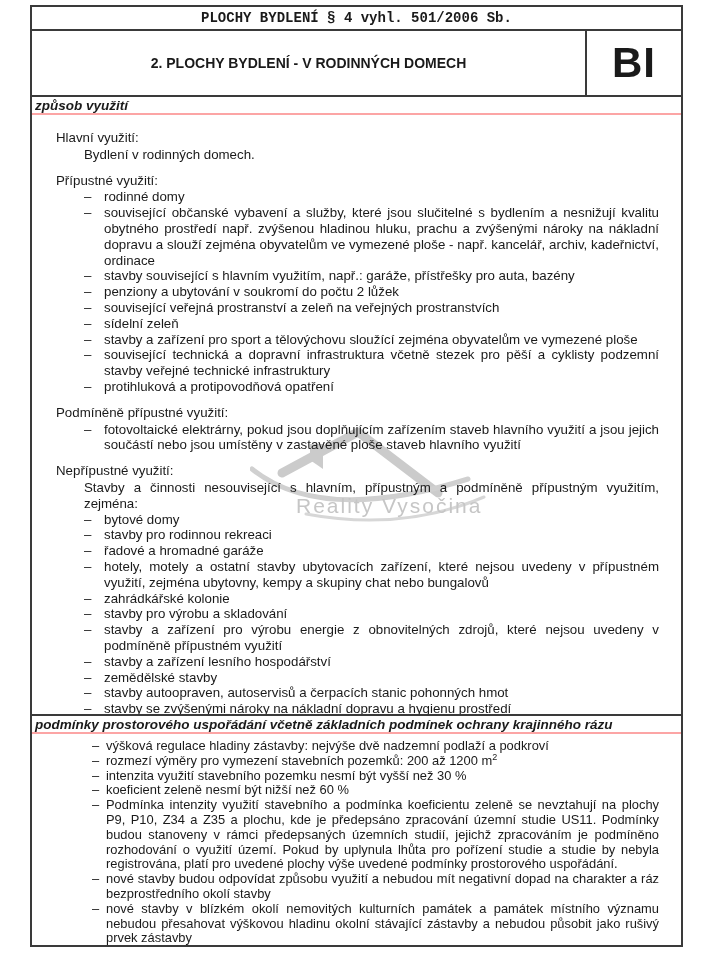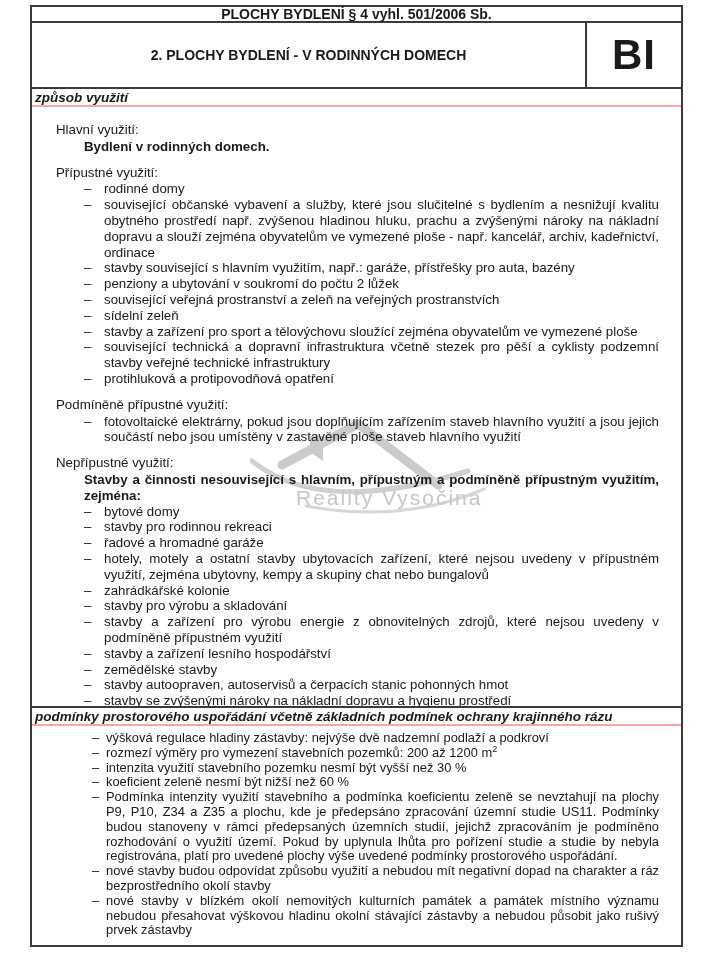--- a/index.html
+++ b/index.html
@@ -1,41 +1,41 @@
 <!DOCTYPE html>
 <html lang="cs"><head>
 <meta charset="utf-8">
 <style>
   html,body{margin:0;padding:0;background:#ffffff;}
   .page{position:relative;width:713px;height:960px;background:#fff;
         font-family:"Liberation Sans",sans-serif;color:#1a1a1a;overflow:hidden;}
   .doc{position:absolute;left:30px;top:5px;width:653px;height:942px;
        border:2px solid #3a3a3a;box-sizing:border-box;background:transparent;}
   .row{box-sizing:border-box;}
-  .title-row{height:16px;border-bottom:2px solid #3a3a3a;display:flex;
-             align-items:center;justify-content:center;font-weight:bold;font-size:14px;}
+  .title-row{height:24px;border-bottom:2px solid #3a3a3a;display:flex;
+             align-items:center;justify-content:center;font-weight:bold;font-size:14px;font-family:Liberation Mono, monospace;}
   .subtitle-row{height:66px;border-bottom:2px solid #3a3a3a;display:flex;text-align:right;}
   .subtitle-cell{flex:1;display:flex;align-items:center;justify-content:center;
                  font-weight:bold;font-size:14px;}
   .code-cell{width:96px;border-left:2px solid #3a3a3a;display:flex;align-items:center;
              justify-content:center;font-weight:bold;font-size:42px;letter-spacing:1px;
              box-sizing:border-box;}
   .section-heading{height:18px;border-bottom:2px solid #fca5a5;font-weight:bold;
                    font-style:italic;font-size:13.5px;padding:1px 0 0 3px;}
   .section-heading.with-top{border-top:2px solid #3a3a3a;height:20px;}
   .main-content{position:relative;height:599px;overflow:hidden;
                 padding:15px 22px 0 24px;font-size:13.3px;line-height:15.8px;
                 box-sizing:border-box;}
   .bottom-content{position:relative;height:213px;overflow:hidden;
                   padding:5px 22px 0 24px;font-size:12.9px;line-height:14.8px;
                   box-sizing:border-box;}
   p{margin:0;}
   .label{margin:10px 0 1px 0;}
   .label.first{margin-top:0;}
-  .indent1{margin-left:28px;font-weight:bold;}
+  .indent1{margin-left:28px;}
   ul{margin:0 0 0 28px;padding:0;list-style:none;}
   li{position:relative;padding-left:20px;}
   li::before{content:"\2013";position:absolute;left:0;top:0;}
   .just{text-align:justify;}
   .bottom-list{margin-left:36px;}
   .bottom-list li{padding-left:14px;}
   sup{font-size:9px;line-height:0;}
   .watermark{position:absolute;left:218px;top:298px;width:256px;height:120px;
              pointer-events:none;z-index:0;}
   .main-content > p, .main-content > ul{position:relative;z-index:1;}

